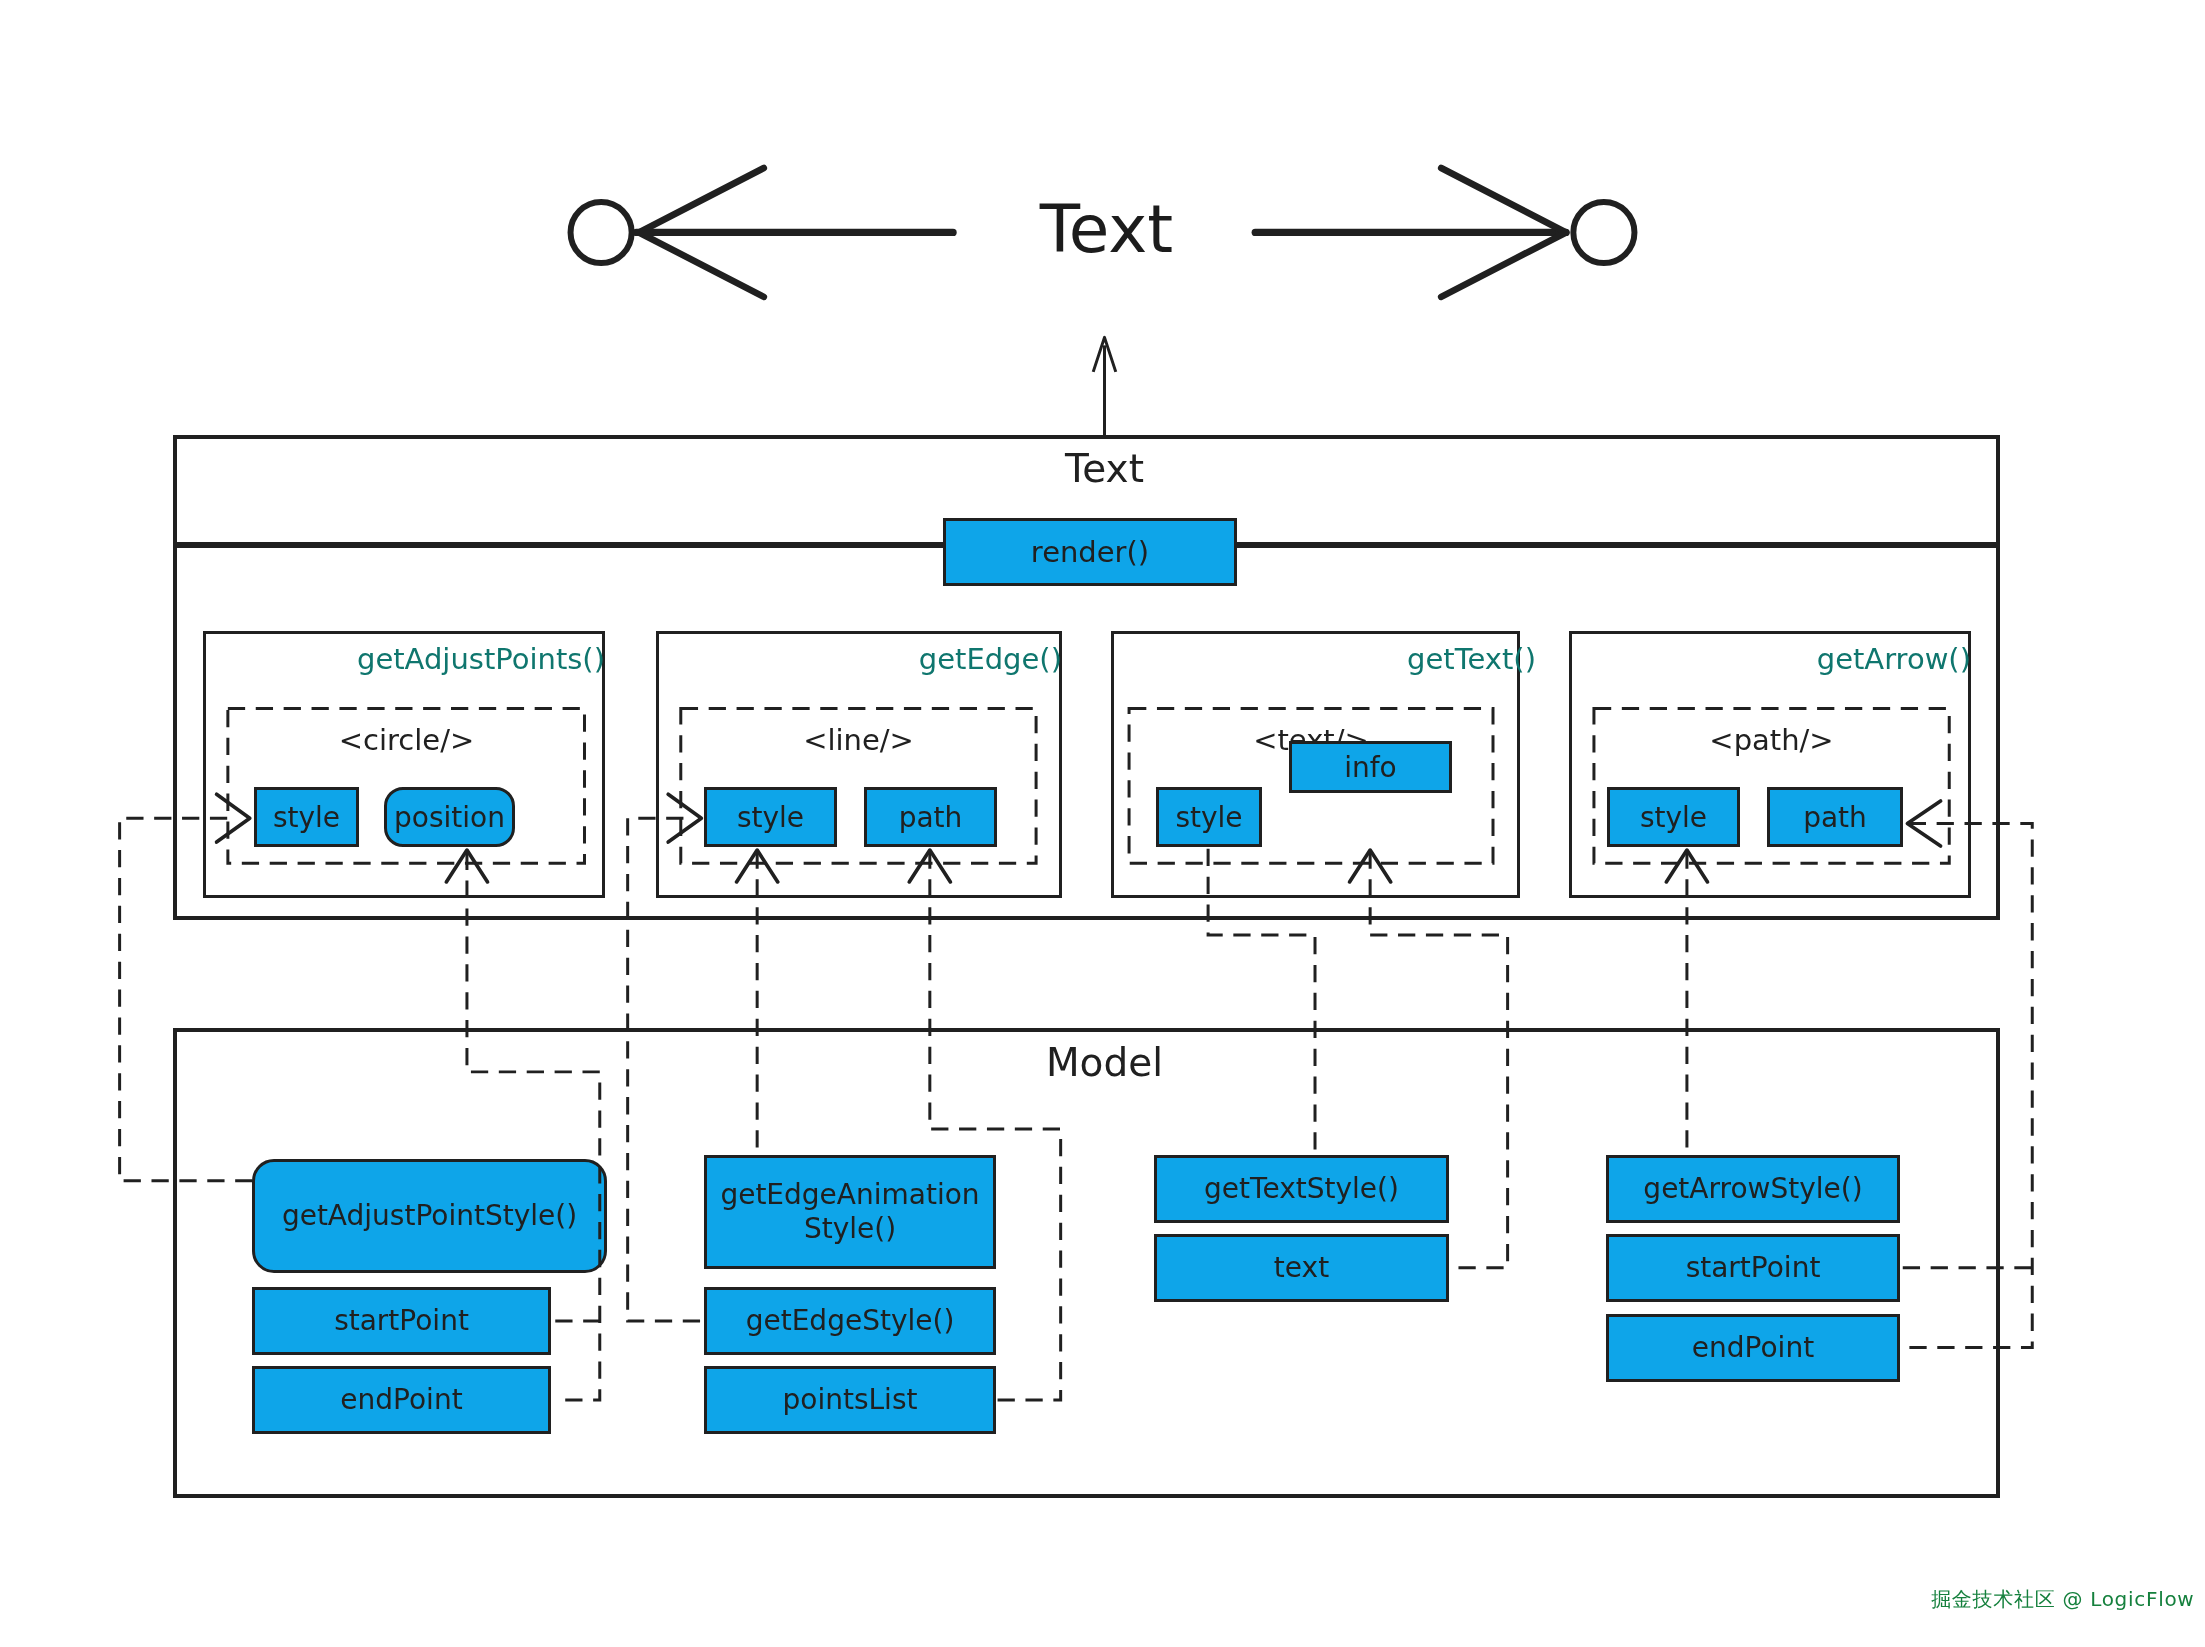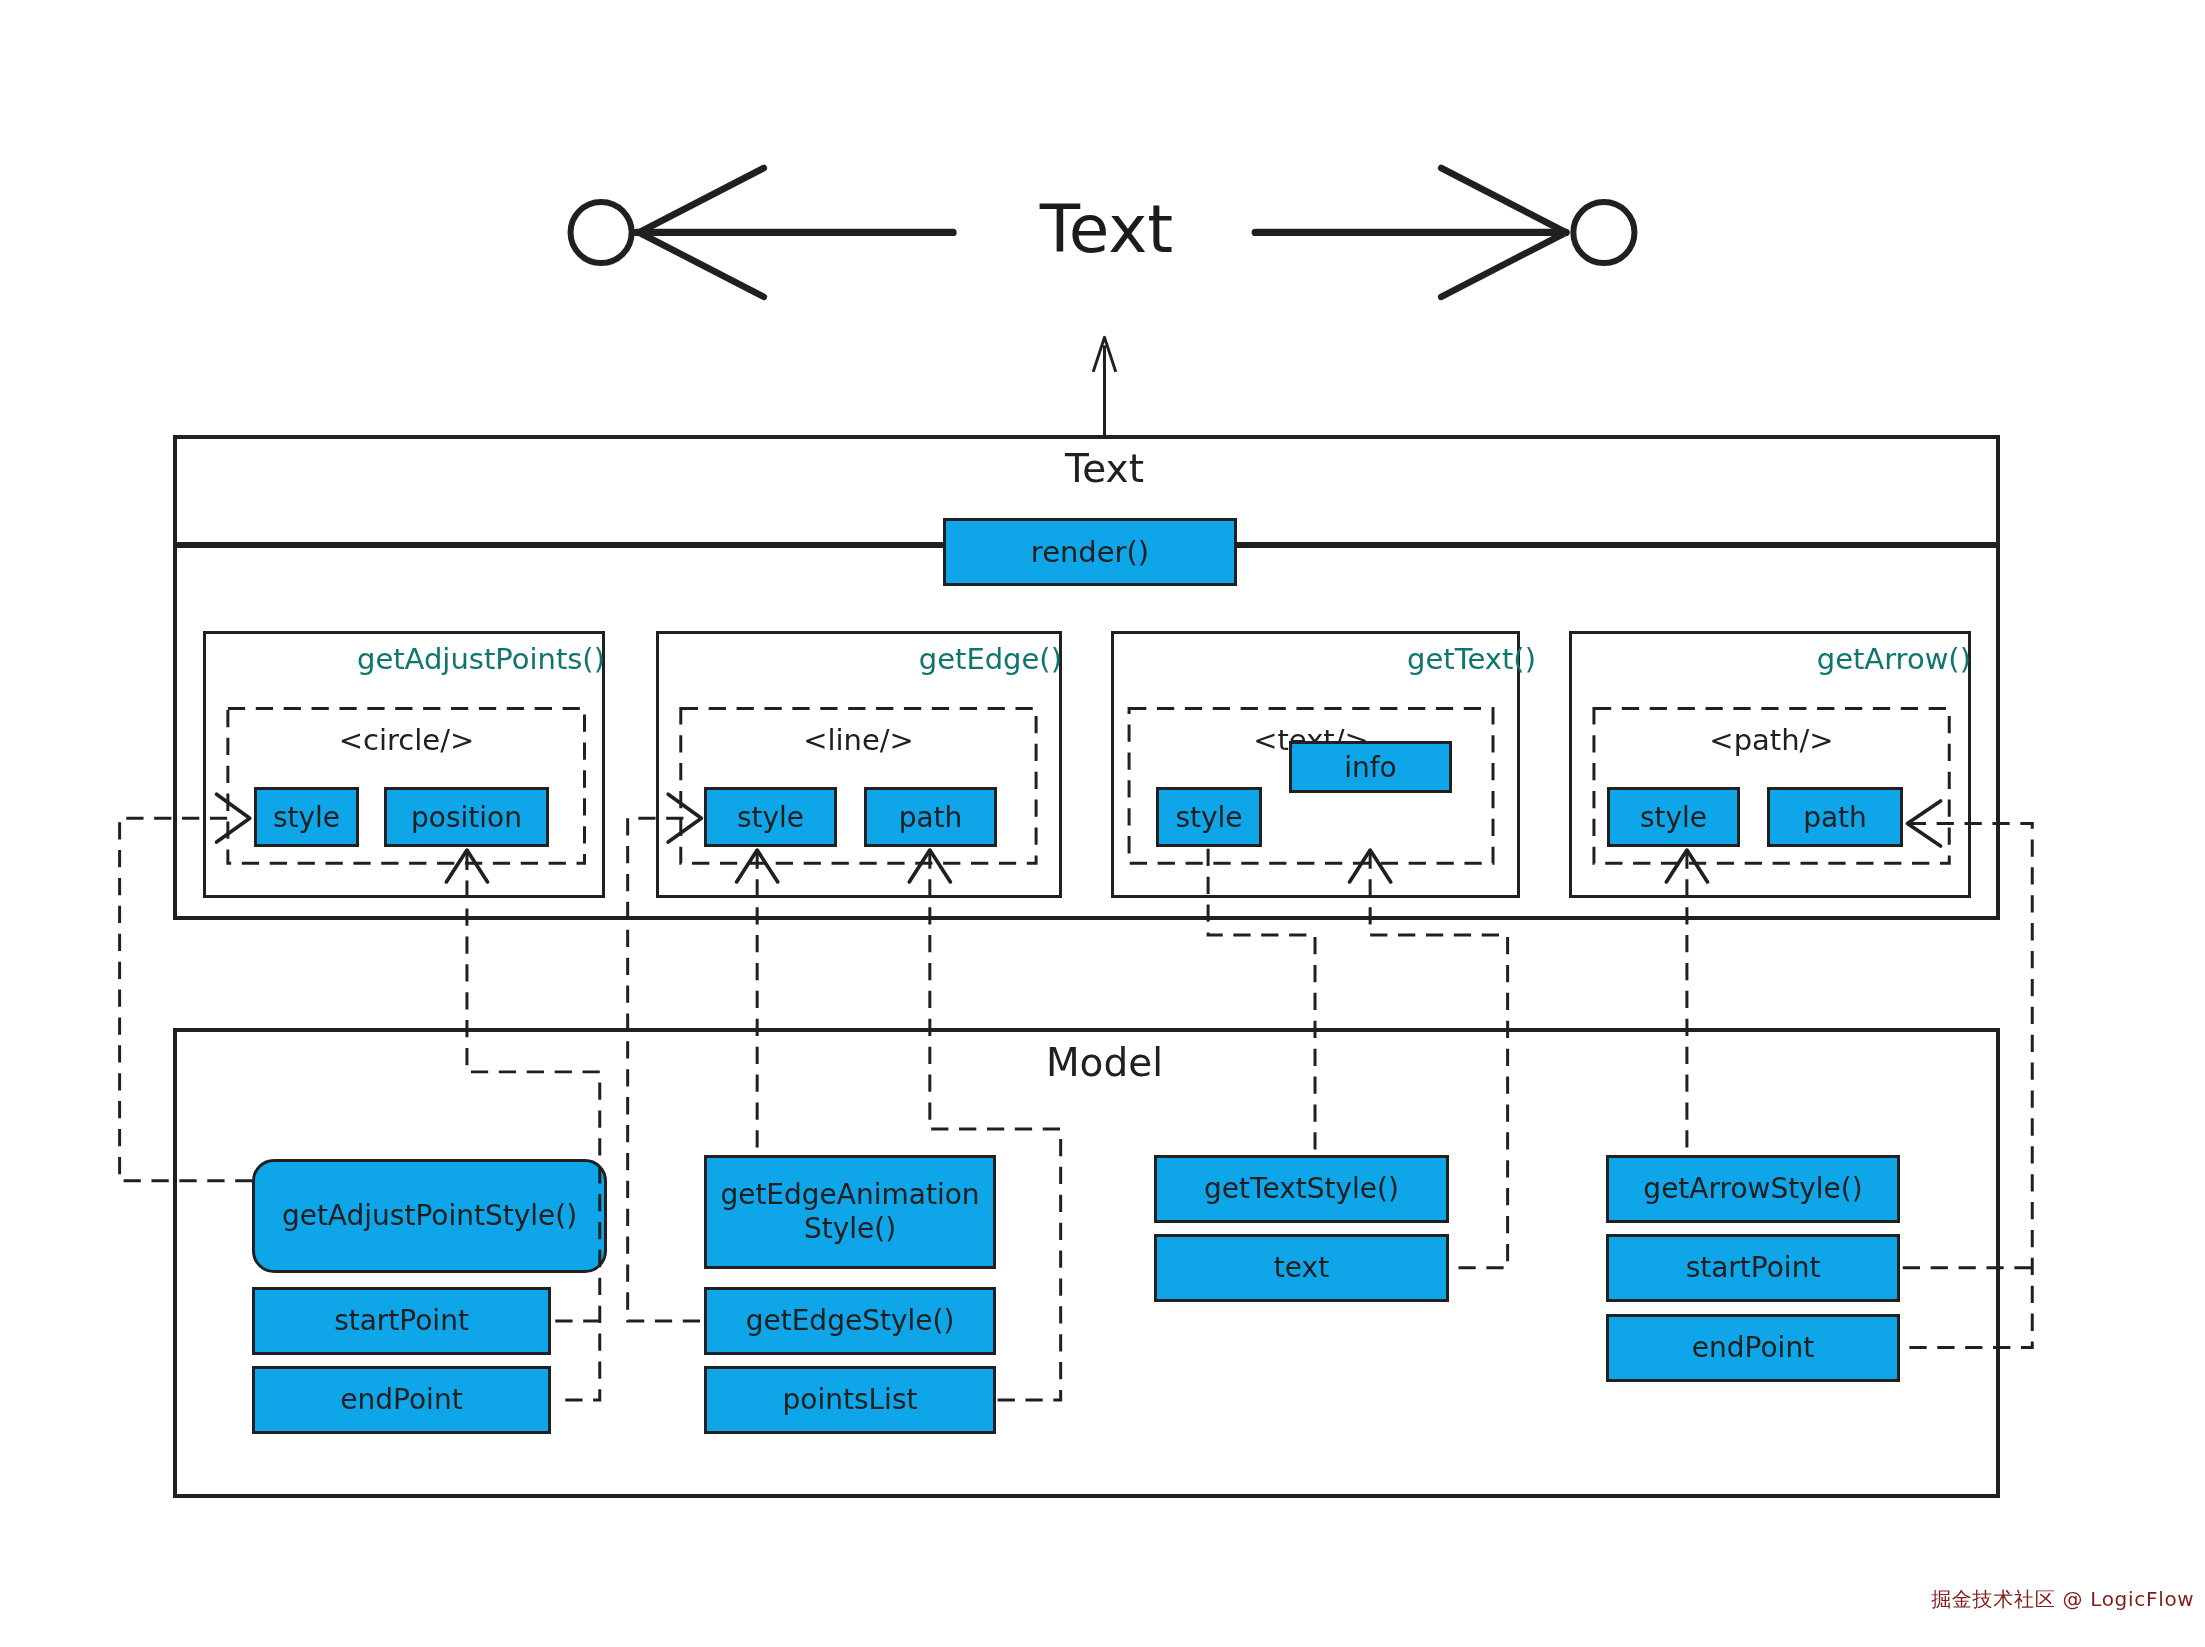--- a/index.html
+++ b/index.html
@@ -8,21 +8,21 @@
   .abs{position:absolute;box-sizing:border-box;}
   .box{position:absolute;box-sizing:border-box;border:3.3px solid #202020;background:#0ea5e9;
        display:flex;align-items:center;justify-content:center;text-align:center;}
   .frame{position:absolute;box-sizing:border-box;border:4px solid #202020;background:transparent;}
   .title{position:absolute;text-align:center;font-size:39px;color:#202020;}
   .sec-title{position:absolute;text-align:right;font-size:29px;color:#0f766e;}
   .tag{position:absolute;text-align:center;font-size:29px;color:#202020;}
   .attr{font-size:28px;}
   .mitem{font-size:28px;line-height:1.22;word-break:break-all;padding:2.7px 6.6px;}
   .big-label{position:absolute;text-align:center;font-size:66px;font-weight:500;color:#1c1c1c;}
-  .watermark{position:absolute;font-size:20px;color:#7f1d1d;letter-spacing:0.7px;
+  .watermark{position:absolute;font-size:20px;color:#15803d;letter-spacing:0.7px;
              text-shadow:0.7px 0.7px 0 rgba(255,255,255,.95);}
   svg.overlay{position:absolute;left:0;top:0;z-index:5;pointer-events:none;}
   .layer{z-index:2;}
 </style>
 </head>
 <body>
 
 <div class="canvas">
 
   <div class="big-label layer" style="left:907px;top:191px;width:399px;">Text</div>
@@ -45,21 +45,21 @@
   <div class="sec-title layer" style="left:1569px;top:642px;width:402px;">getArrow()</div>
 
   <div class="tag layer" style="left:228px;top:723px;width:357px;">&lt;circle/&gt;</div>
   <div class="tag layer" style="left:681px;top:723px;width:355px;">&lt;line/&gt;</div>
   <div class="tag layer" style="left:1129px;top:723px;width:364px;">&lt;text/&gt;</div>
   <div class="tag layer" style="left:1594px;top:723px;width:355px;">&lt;path/&gt;</div>
 
   <div class="box attr layer" style="left:254px;top:787px;width:105px;height:60px;">
       <span>style</span>
     </div>
-  <div class="box attr layer" style="left:384px;top:787px;width:165px;height:60px;">
+  <div class="box attr layer" style="left:384px;top:787px;width:131px;height:60px;border-radius:19px;">
       <span>position</span>
     </div>
   <div class="box attr layer" style="left:704px;top:787px;width:133px;height:60px;">
       <span>style</span>
     </div>
   <div class="box attr layer" style="left:864px;top:787px;width:133px;height:60px;">
       <span>path</span>
     </div>
   <div class="box attr layer" style="left:1156px;top:787px;width:106px;height:60px;">
       <span>style</span>

